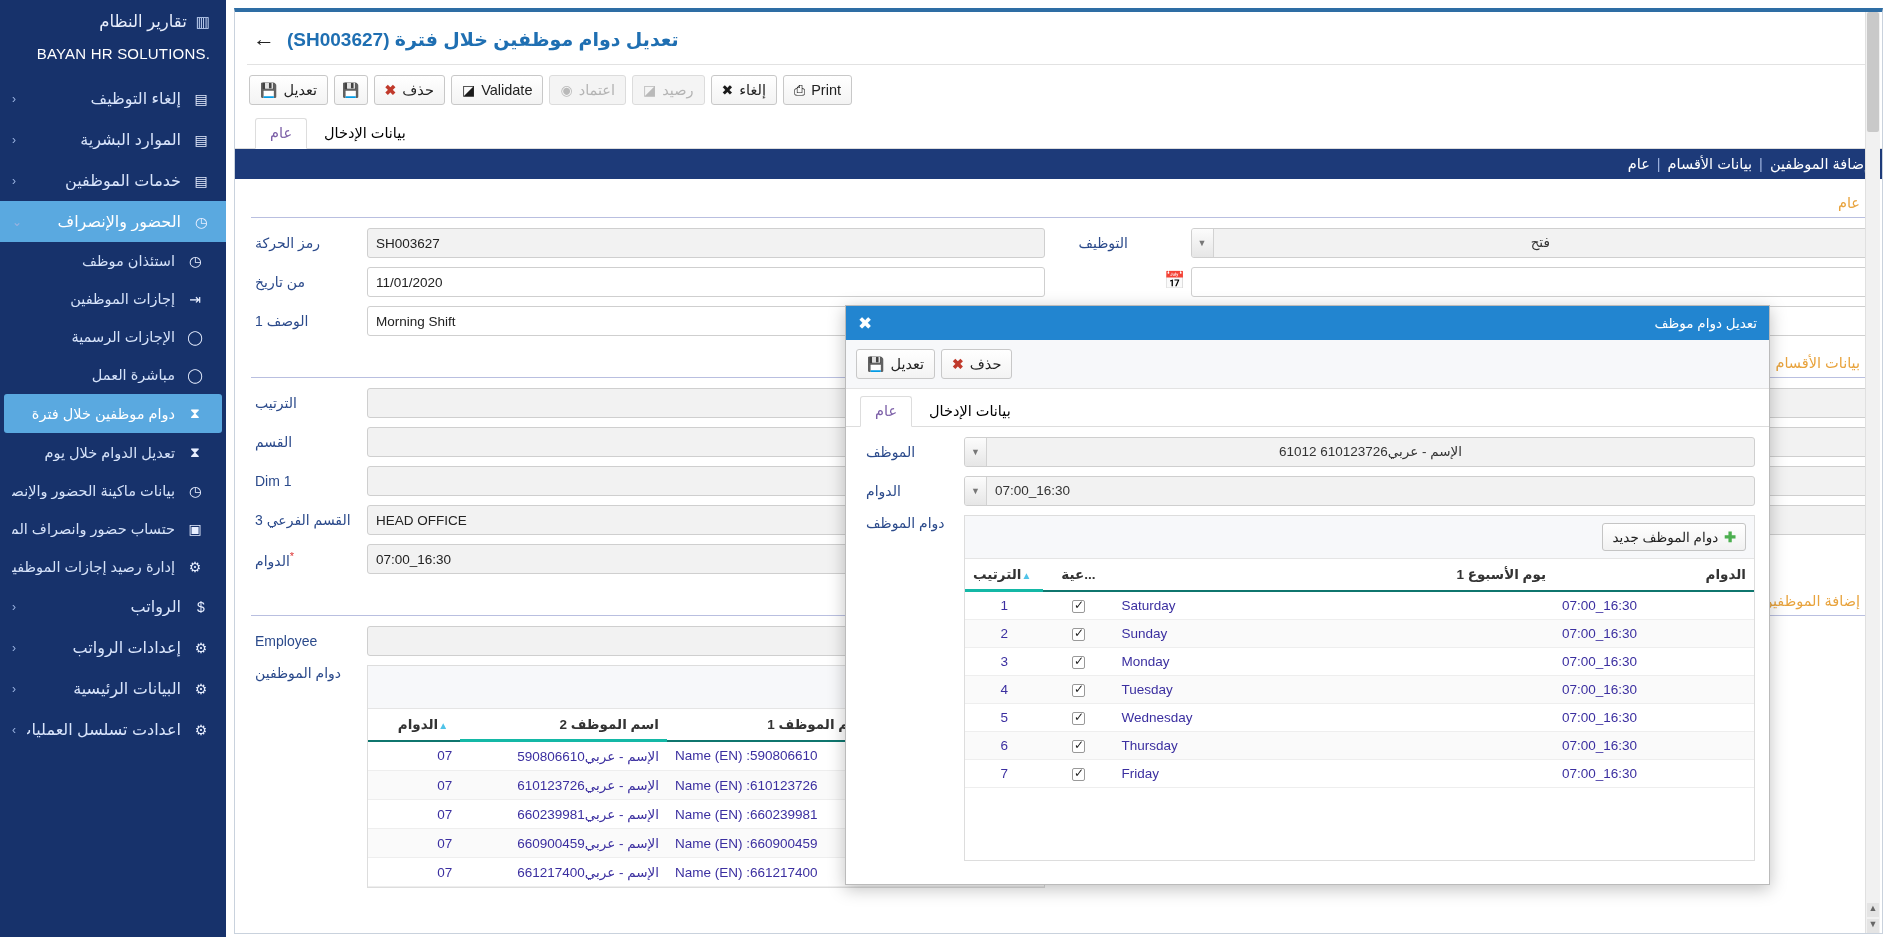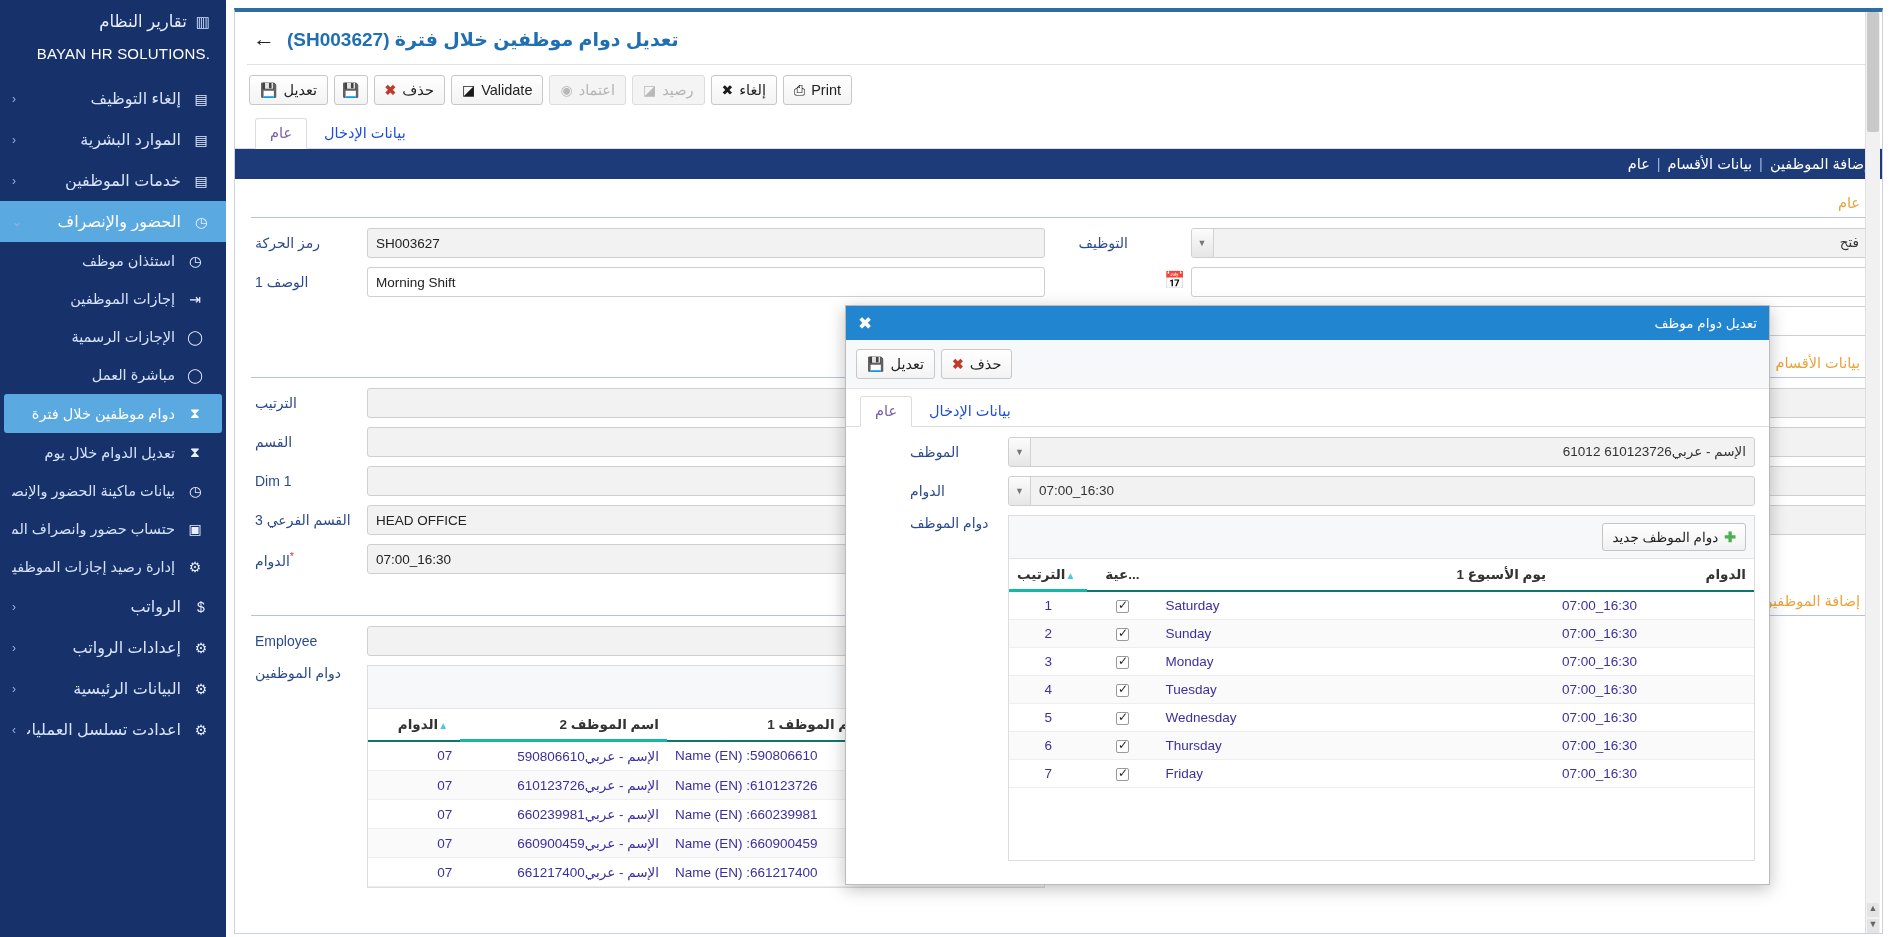--- a/index.html
+++ b/index.html
@@ -104,21 +104,21 @@
   }
   .tab {
     padding: 6px 14px 7px 14px; font-size: 14.5px;
     color: #2b6fa8; cursor: pointer; background: transparent;
     border: 1px solid transparent; border-radius: 3px 3px 0 0;
     position: relative; top: 1px;
   }
   .tab.active {
     background: #fff; border-color: #ddd; border-bottom-color: #fff; color: #7b5ea7;
   }
-  .tab.plain { color: #1d4ed8; }
+  .tab.plain { color: #000000; }
 
   .crumbbar {
     background: #1d3a79; color: #fff;
     height: 30px; display: flex; align-items: center;
     justify-content: flex-start; padding: 0 14px;
     font-size: 14.5px; gap: 7px;
   }
   .crumbbar .sep { color: #9fb4e0; }
   .crumbbar a { color: #fff; text-decoration: none; cursor: pointer; }
 
@@ -152,21 +152,21 @@
   .inp.white { background: #fff; }
   .inp.rtl { direction: rtl; text-align: right; }
   .inp.ph { color: #999; }
   .sel {
     width: 100%; height: 30px;
     border: 1px solid #cfcfcf; border-radius: 3px;
     background: #f2f2f2;
     display: flex; flex-direction: row; align-items: center;
     font-size: 13.5px; color: #333; overflow: hidden;
   }
-  .sel .val { flex: 1 1 auto; padding: 0 8px; line-height: 28px; direction: rtl; text-align: right; white-space: nowrap; overflow: hidden; }
+  .sel .val { flex: 1 1 auto; padding: 0 8px; line-height: 28px; direction: rtl; text-align: center; white-space: nowrap; overflow: hidden; }
   .sel .val.ltr { direction: ltr; text-align: left; }
   .sel .arrow {
     width: 22px; height: 28px; flex: 0 0 22px;
     background: linear-gradient(#fcfcfc,#e6e6e6);
     border-left: 1px solid #d2d2d2;
     display: flex; align-items: center; justify-content: center;
     font-size: 9px; color: #777;
   }
   .sel .arrow.right { border-left: none; border-right: 1px solid #d2d2d2; }
   .cal-ic { position: absolute; left: -26px; top: 3px; font-size: 17px; }
@@ -221,21 +221,21 @@
     font-size: 13.5px;
   }
   .modal-head .close { font-size: 17px; cursor: pointer; font-weight: bold; }
   .modal-toolbar {
     display: flex; flex-direction: row-reverse; gap: 6px;
     padding: 9px 10px; background: #f7f8fa; border-bottom: 1px solid #e3e3e3;
   }
   .modal-tabs { display: flex; flex-direction: row-reverse; padding: 6px 14px 0 14px; border-bottom: 1px solid #ddd; gap: 2px; }
   .modal-body { padding: 10px 14px 14px 14px; background: #fff; }
   .modal .frow { margin-bottom: 9px; }
-  .modal .flabel { width: 96px; min-width: 96px; margin-left: 44px; }
+  .modal .flabel { width: 96px; min-width: 96px; }
 
   
   .vscroll {
     position: absolute; right: 2px; top: 0; width: 15px; height: 100%;
     background: #f1f1f1; border-left: 1px solid #e0e0e0;
   }
   .vscroll .thumb { position: absolute; top: 0; left: 1px; width: 12px; height: 120px; background: #c9c9c9; border-radius: 2px; }
   .vscroll .arw { position: absolute; left: 1px; width: 12px; height: 14px; text-align: center; font-size: 9px; color: #666; background: #e4e4e4; }
   .vscroll .arw.up { bottom: 16px; }
   .vscroll .arw.dn { bottom: 0; }
@@ -393,20 +393,26 @@
 
         <div class="sec-title">عام</div>
         <div class="sec-rule"></div>
 
         <div class="grid2">
           <div class="col">
             <div class="frow">
               <div class="flabel">رمز الحركة</div>
               <div class="fctl">
                   <div class="inp">SH003627</div>
+                </div>
+            </div>
+            <div class="frow">
+              <div class="flabel">من تاريخ</div>
+              <div class="fctl">
+                  <div class="inp white">11/01/2020</div>
                 </div>
             </div>
             <div class="frow">
               <div class="flabel">الوصف 1</div>
               <div class="fctl">
                   <div class="inp white">Morning Shift</div>
                 </div>
             </div>
           </div>
 

